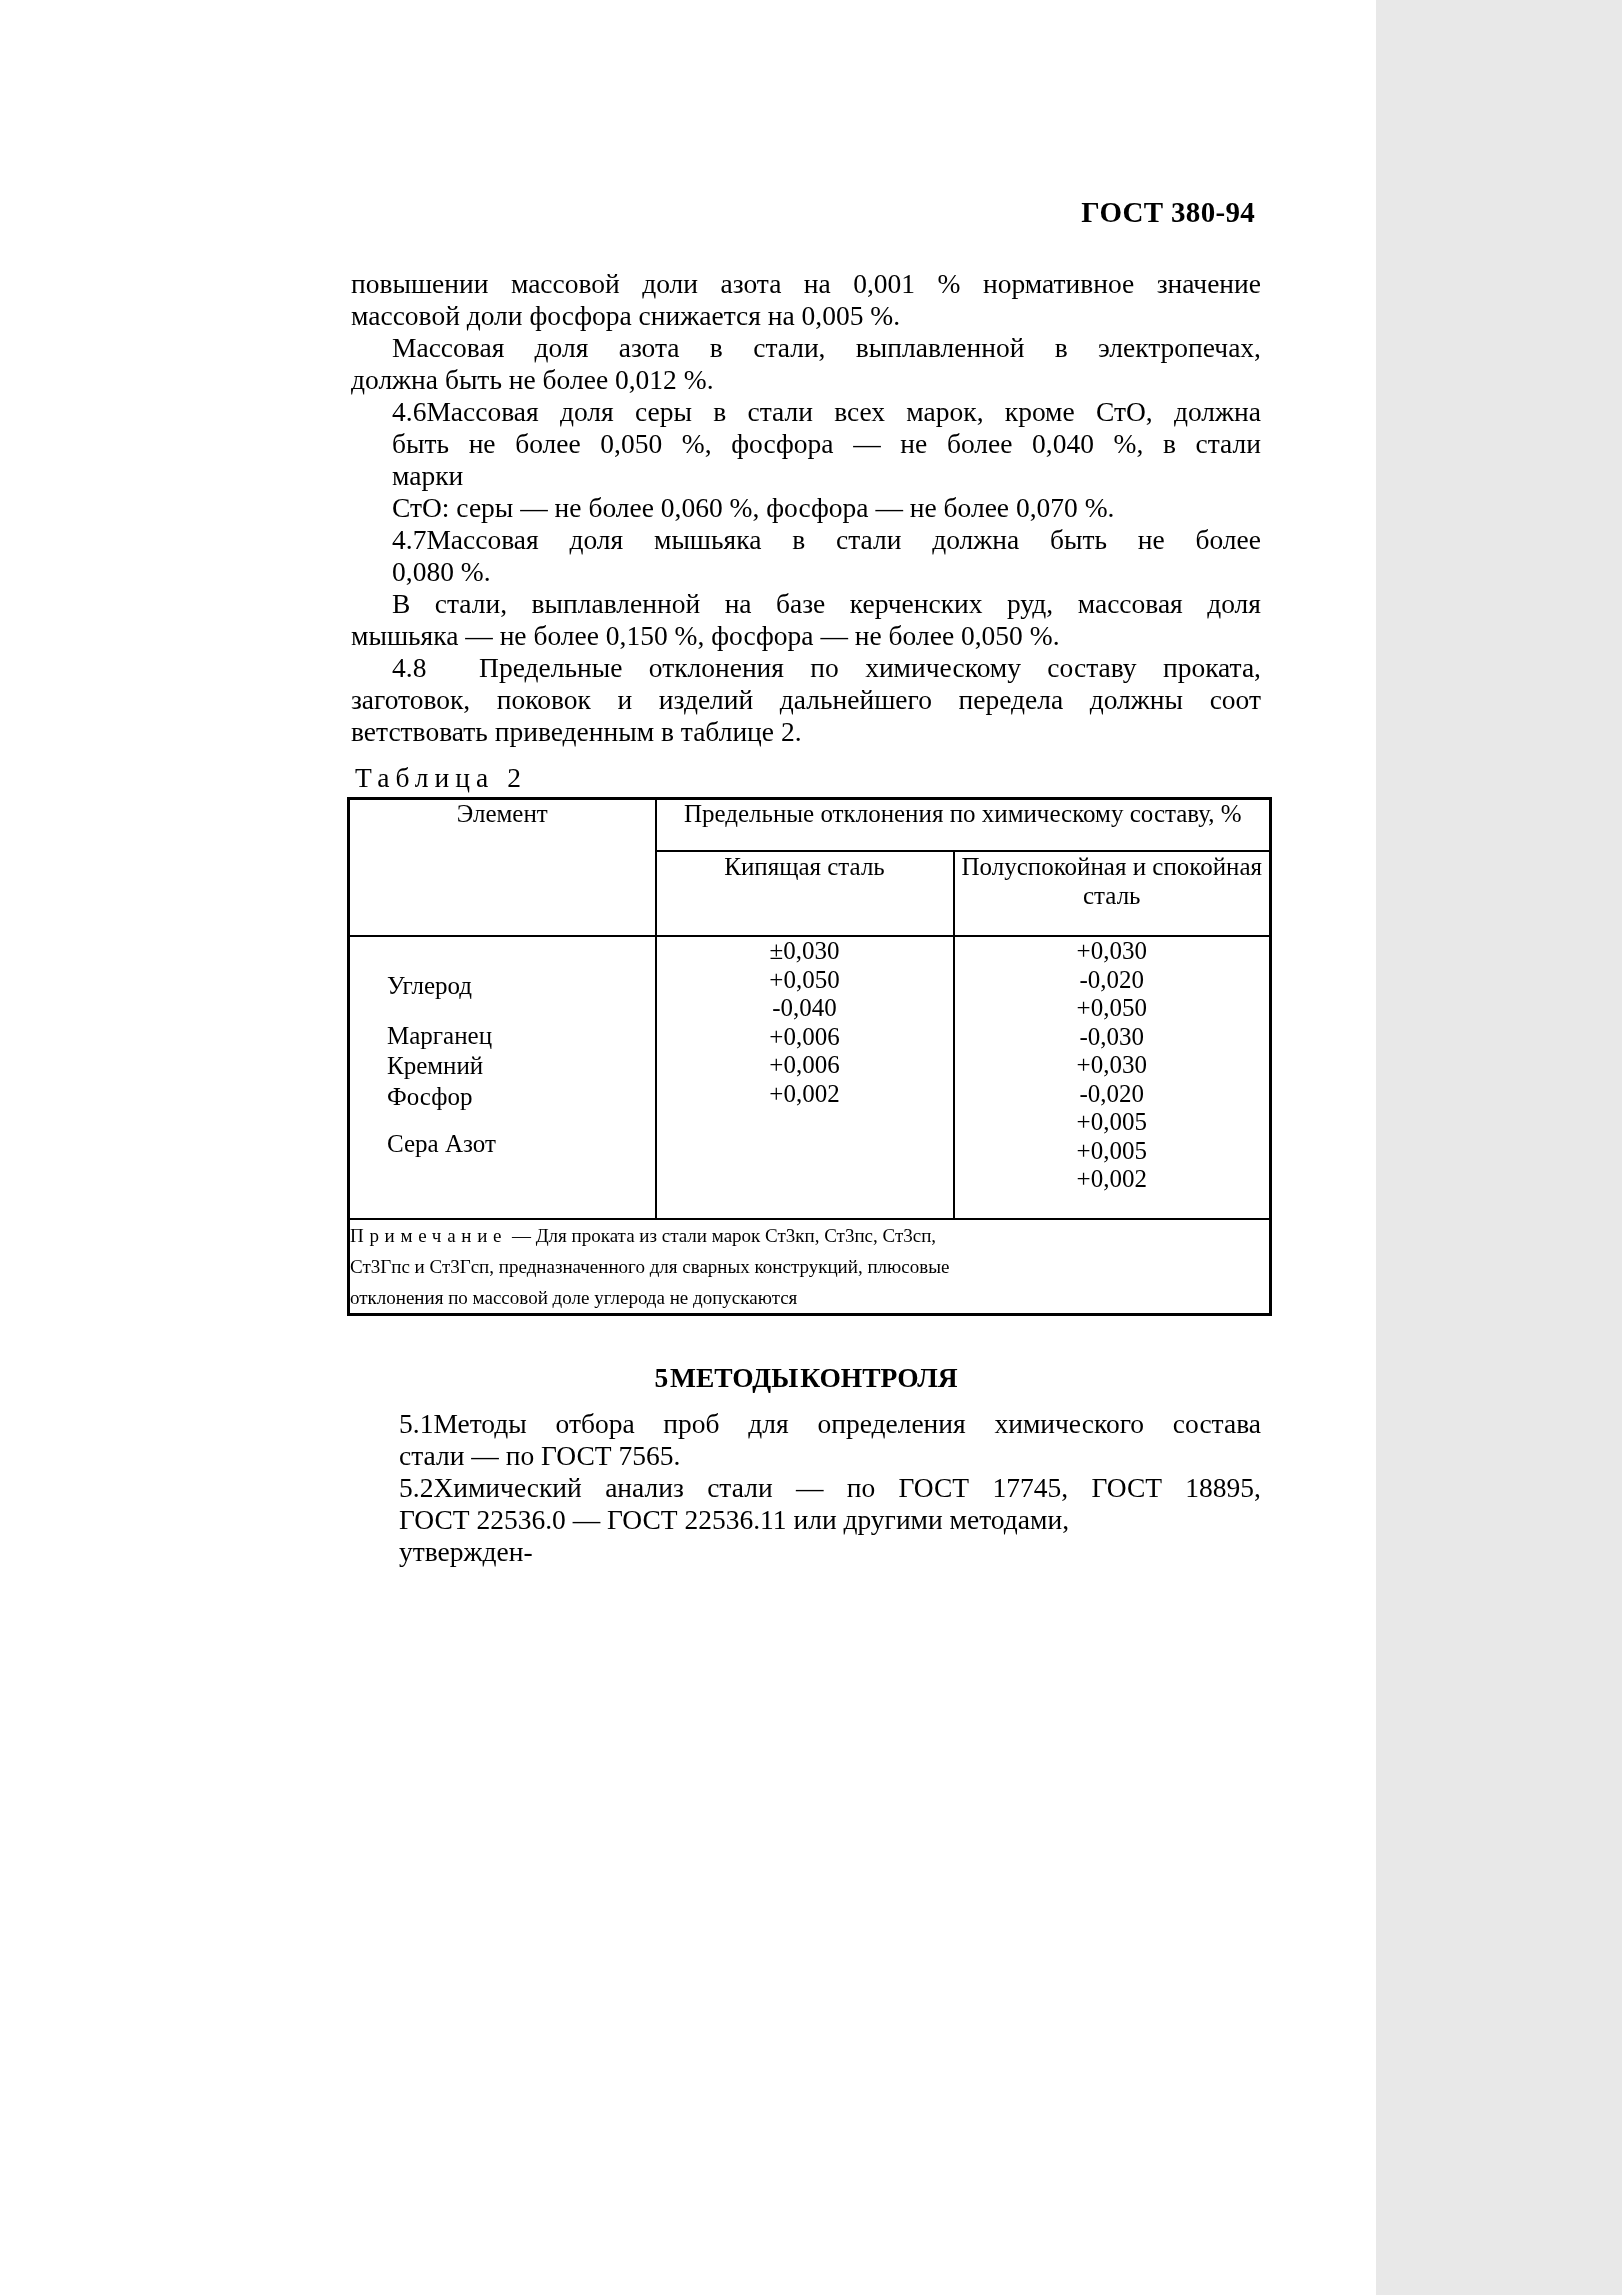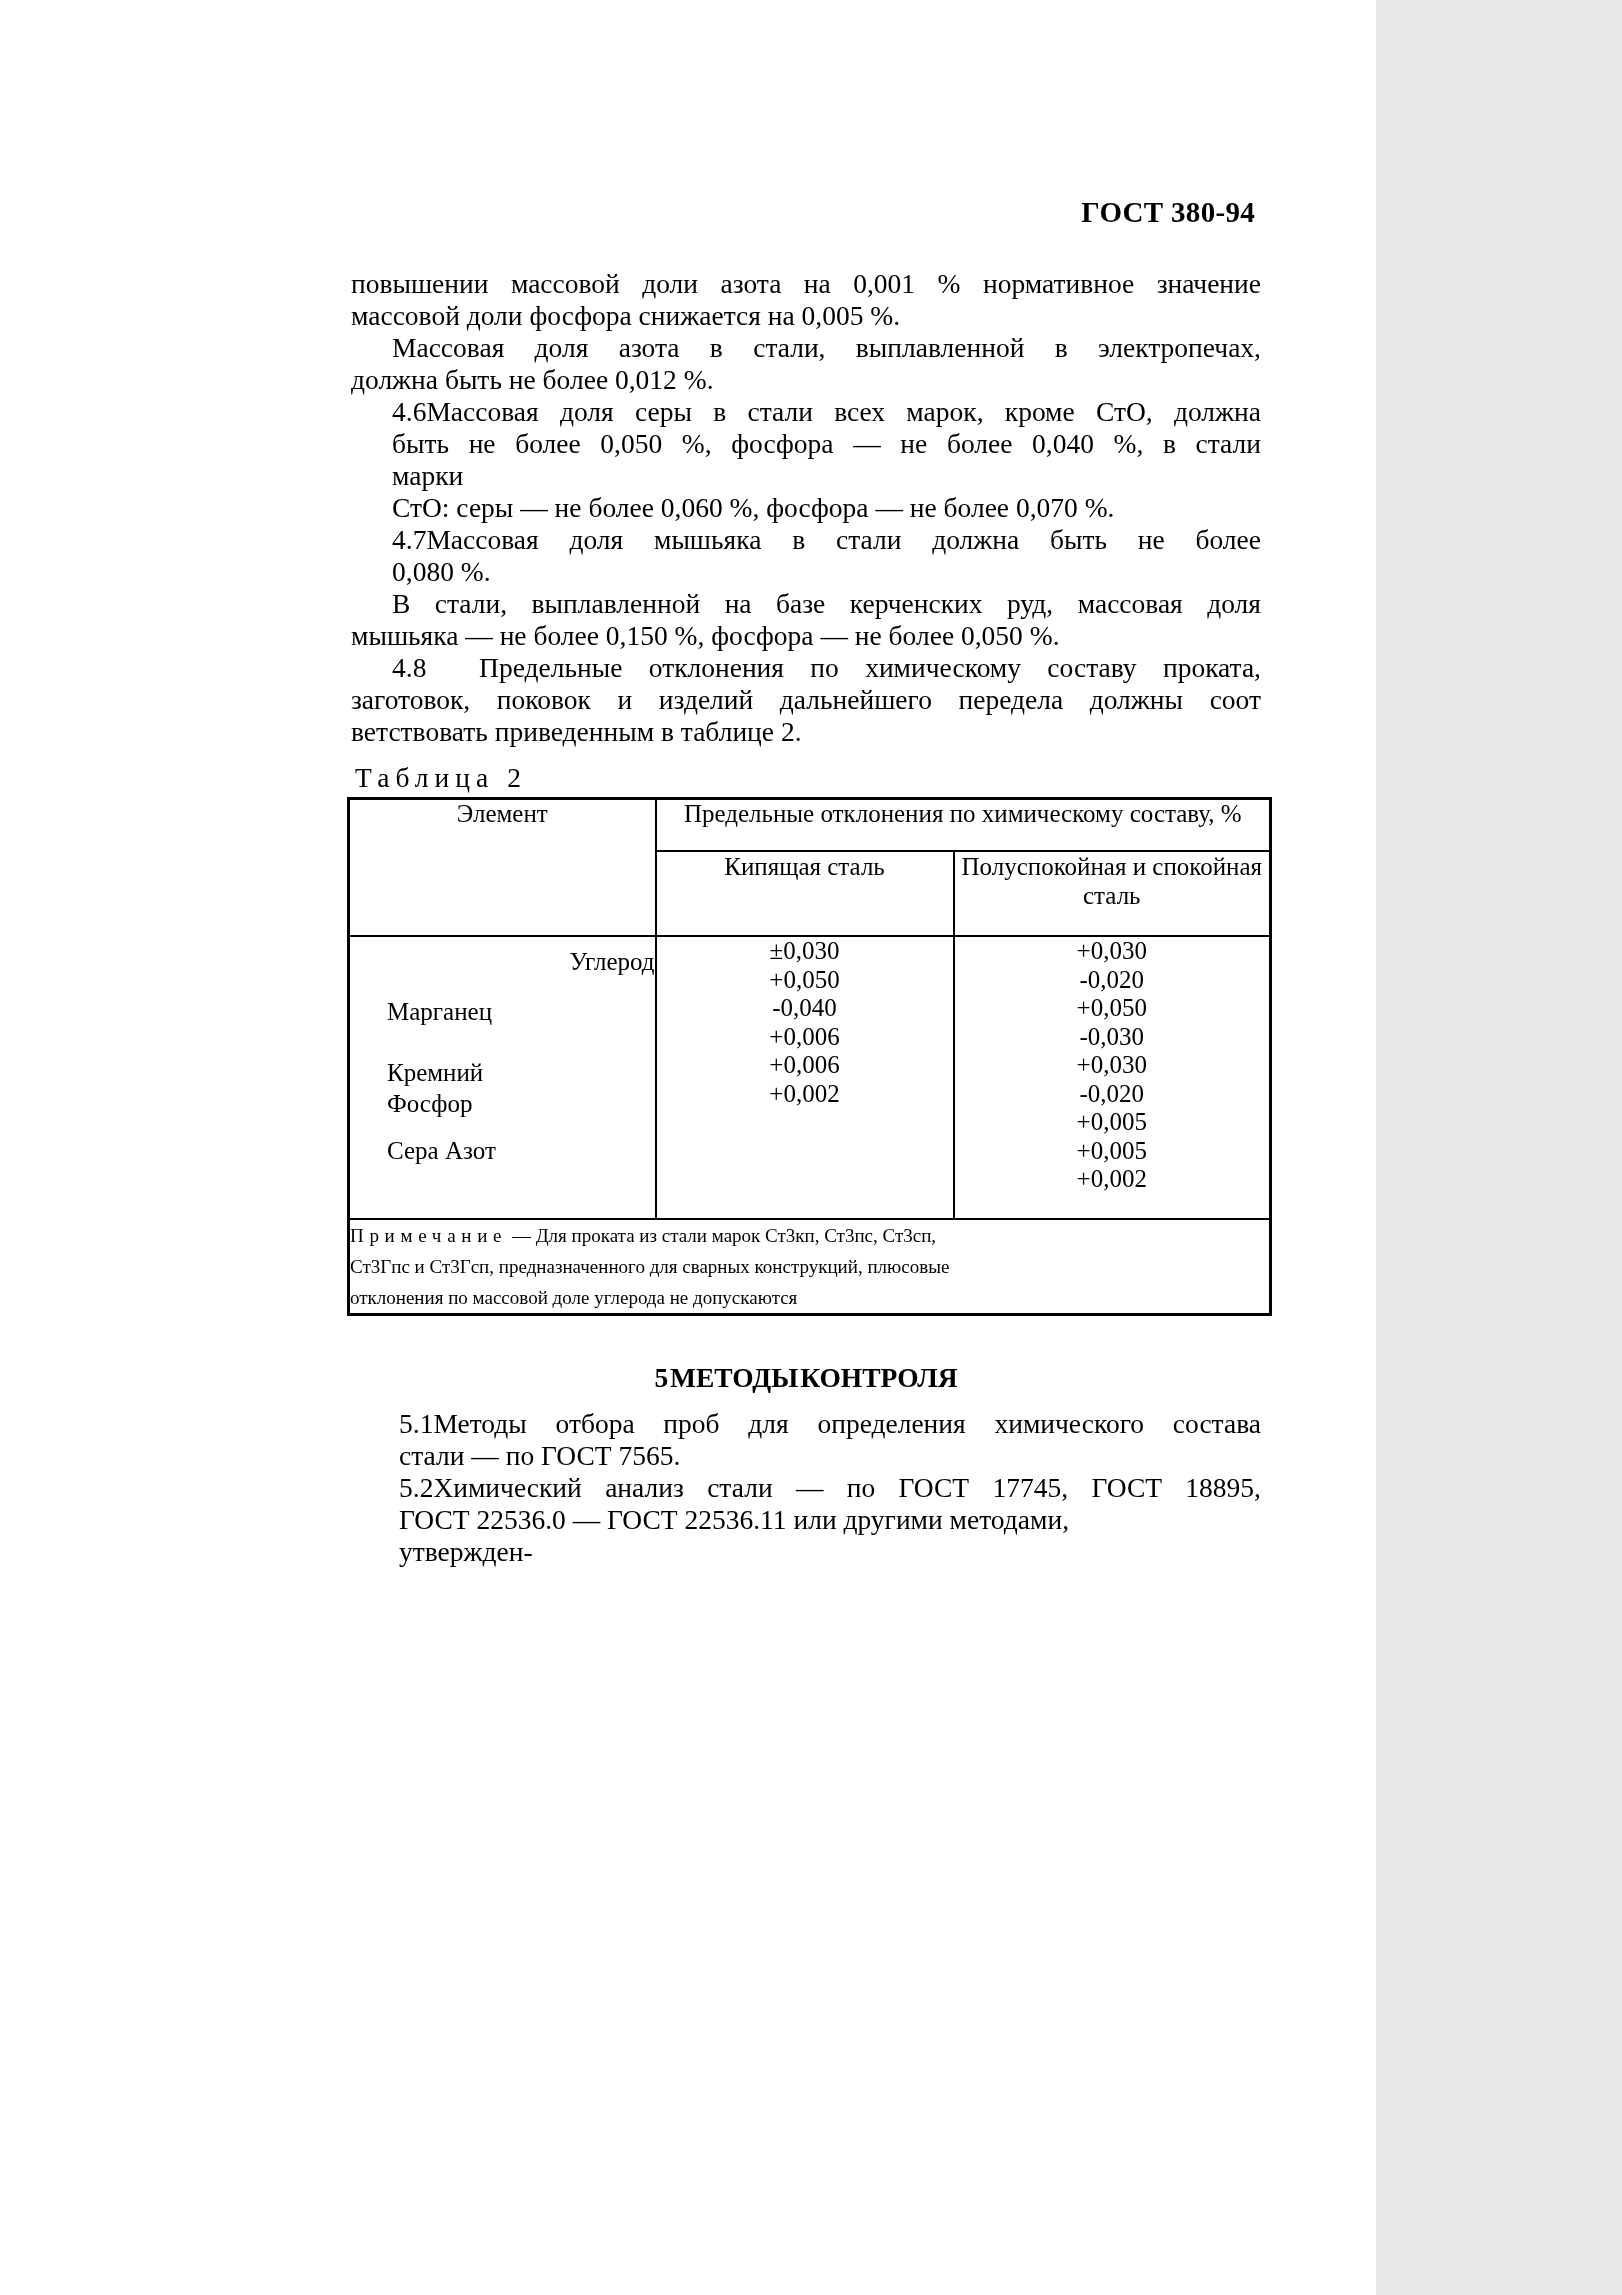--- a/index.html
+++ b/index.html
@@ -51,23 +51,23 @@
   .comp-table td { border: 2px solid #000; padding: 0; vertical-align: top; }
   .c-elem   { text-align: center; padding-top: 13px; border-bottom: 3.3px solid #000; }
   .c-span   { text-align: center; padding-top: 13px; height: 50px; }
   .c-h2     { text-align: center; height: 83px; line-height: 29px; border-bottom: 3.3px solid #000; }
   .c-h2-boil { padding-top: 11.8px; }
   .c-h2-semi { padding-top: 2px 
 ; padding-left: 46px; padding-right: 46px; }
   .c-body   { height: 281px; border-bottom: 3.3px solid #000; }
   .c-body-elem { text-align: left; }
   .elem-item { line-height: 30px; padding-left: 37px; }
-  .elem-item:nth-child(1) { margin-top: 10px; text-align: right; }
+  .elem-item:nth-child(1) { margin-top: 34px; }
   .elem-item:nth-child(2) { margin-top: 20px; }
-  .elem-item:nth-child(3) { margin-top: 31px; }
+  .elem-item:nth-child(3) { }
   .elem-item:nth-child(4) { margin-top: 0.7px; }
   .elem-item:nth-child(5) { margin-top: 17px; }
   .c-body-vals { text-align: center; }
   .val-line { line-height: 28.5px; }
   .c-vals-boil { padding-top: 7.9px; }
   .c-vals-semi { padding-top: 5.2px; }
   .c-note {
     height: 90px;
     padding: 1.3px 9.2px 0 6.5px;
     font-size: 19px;

